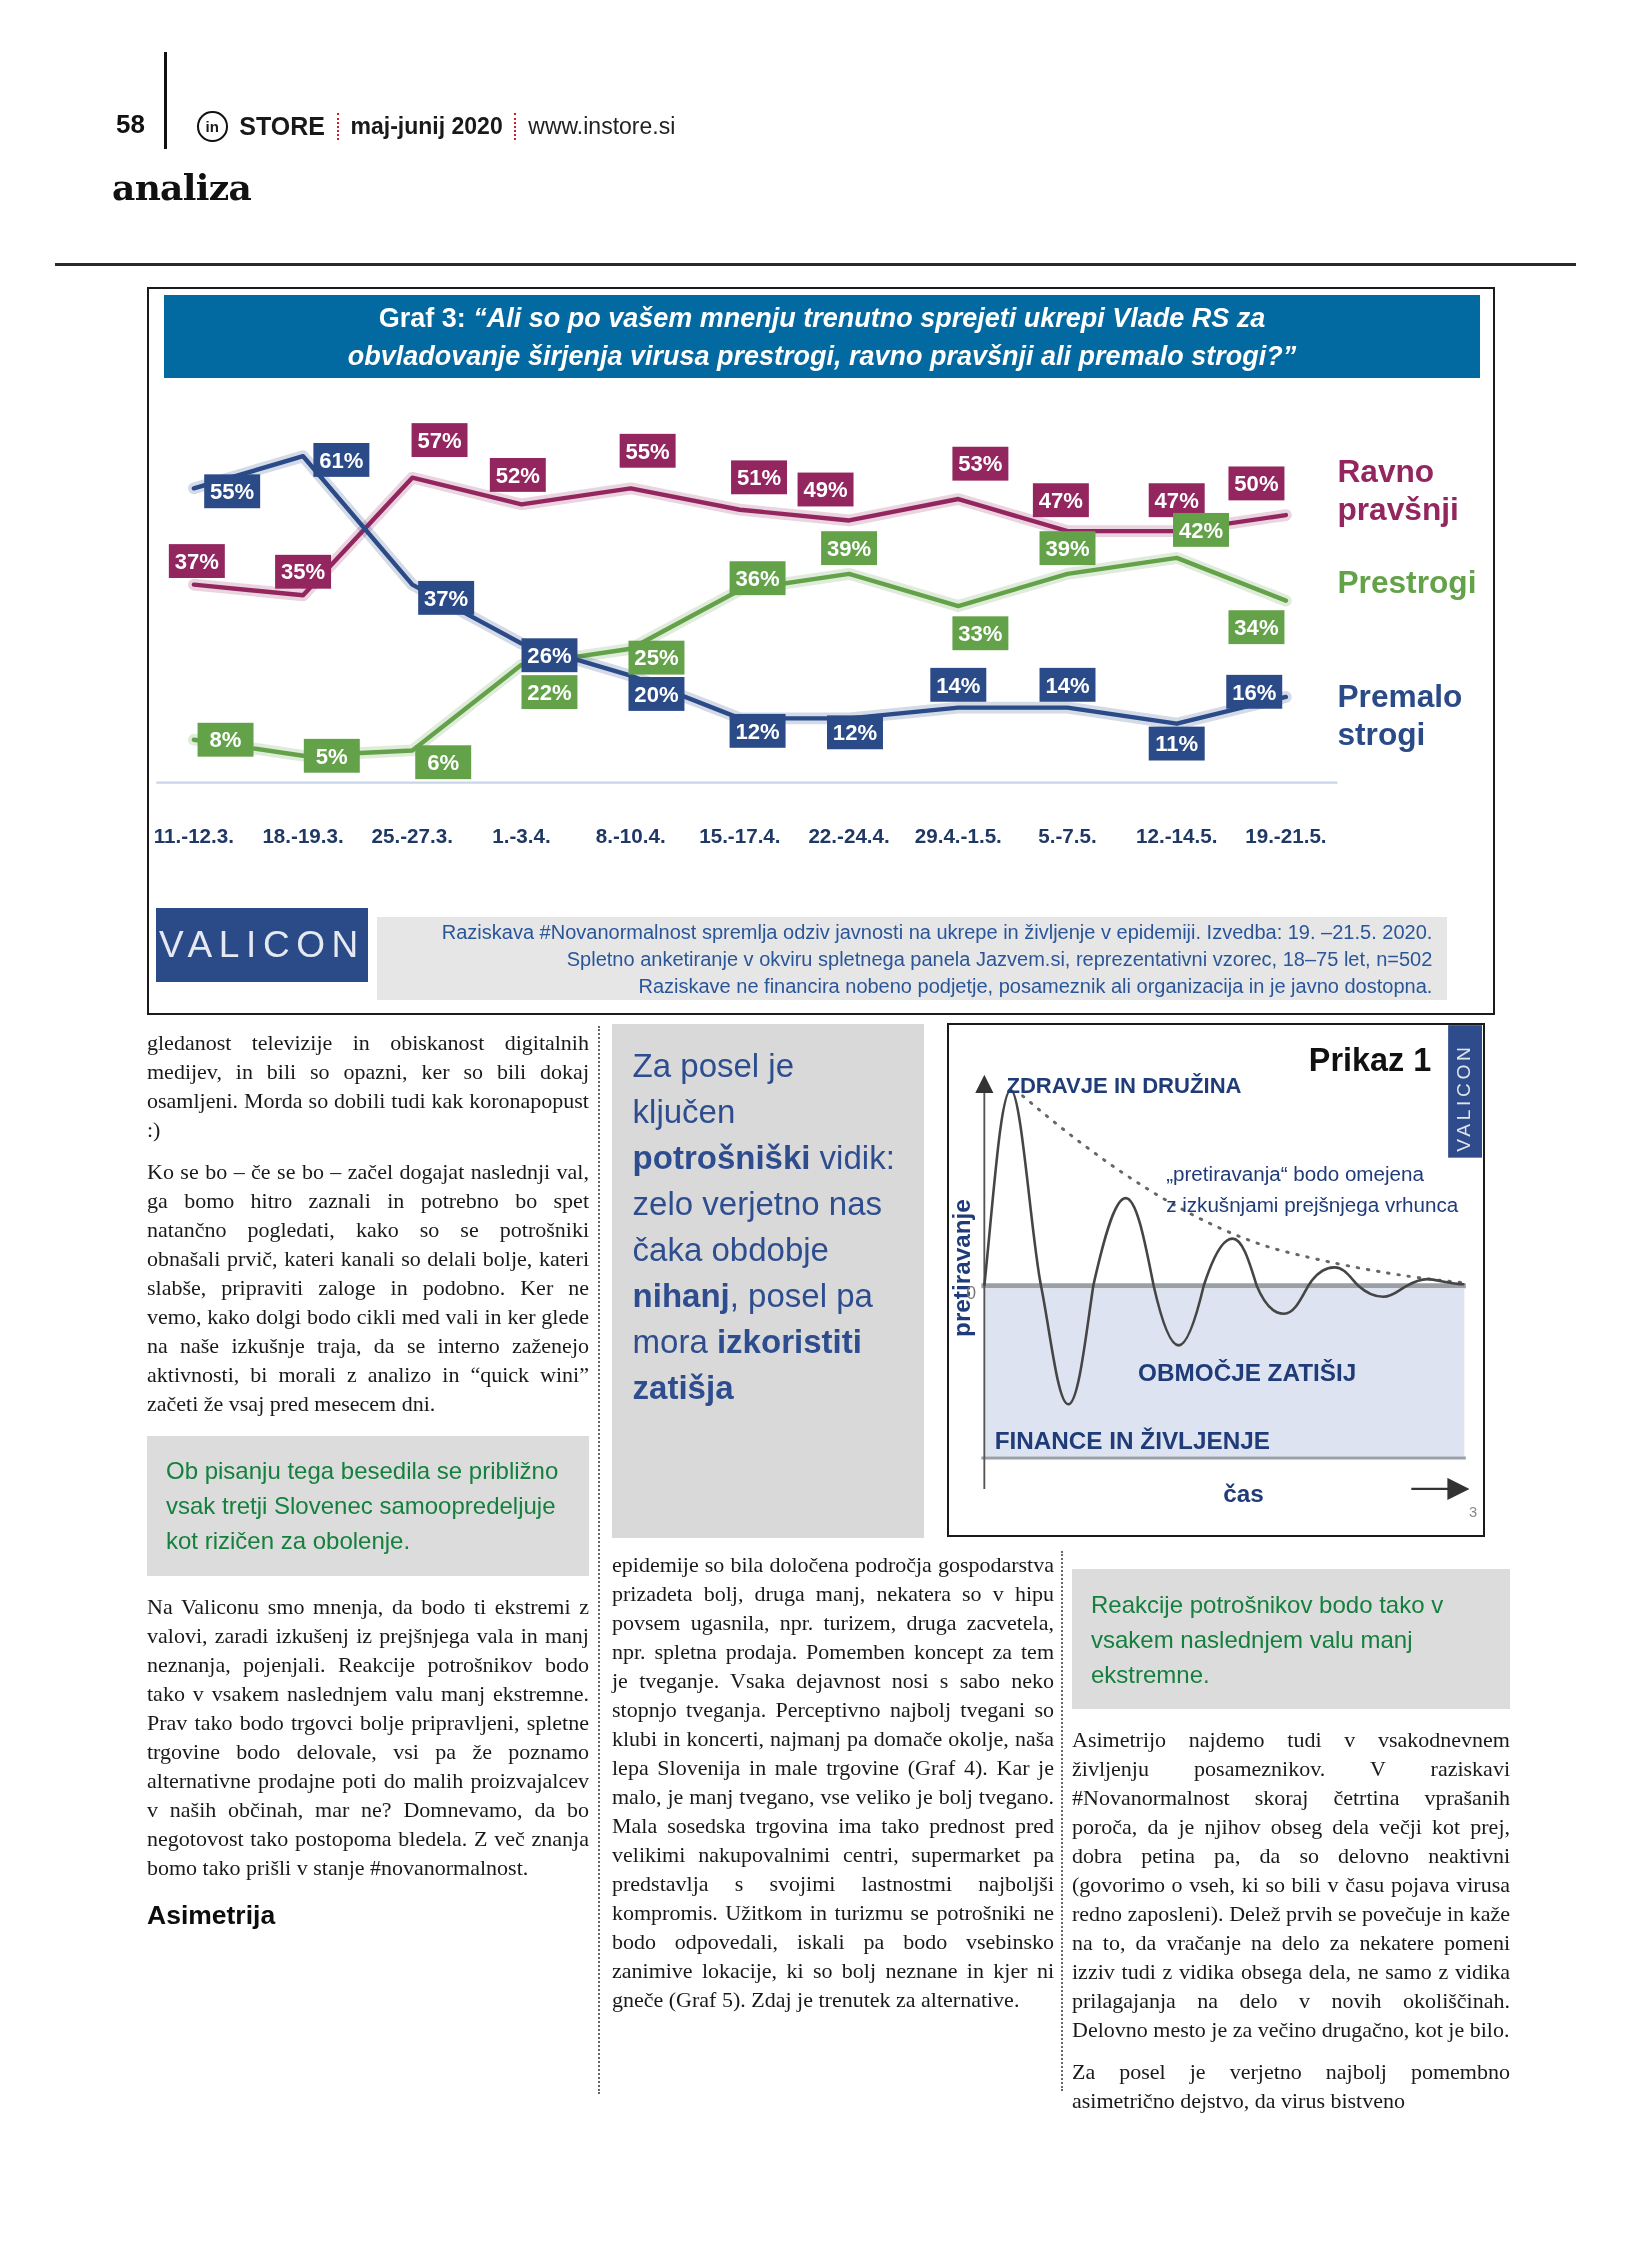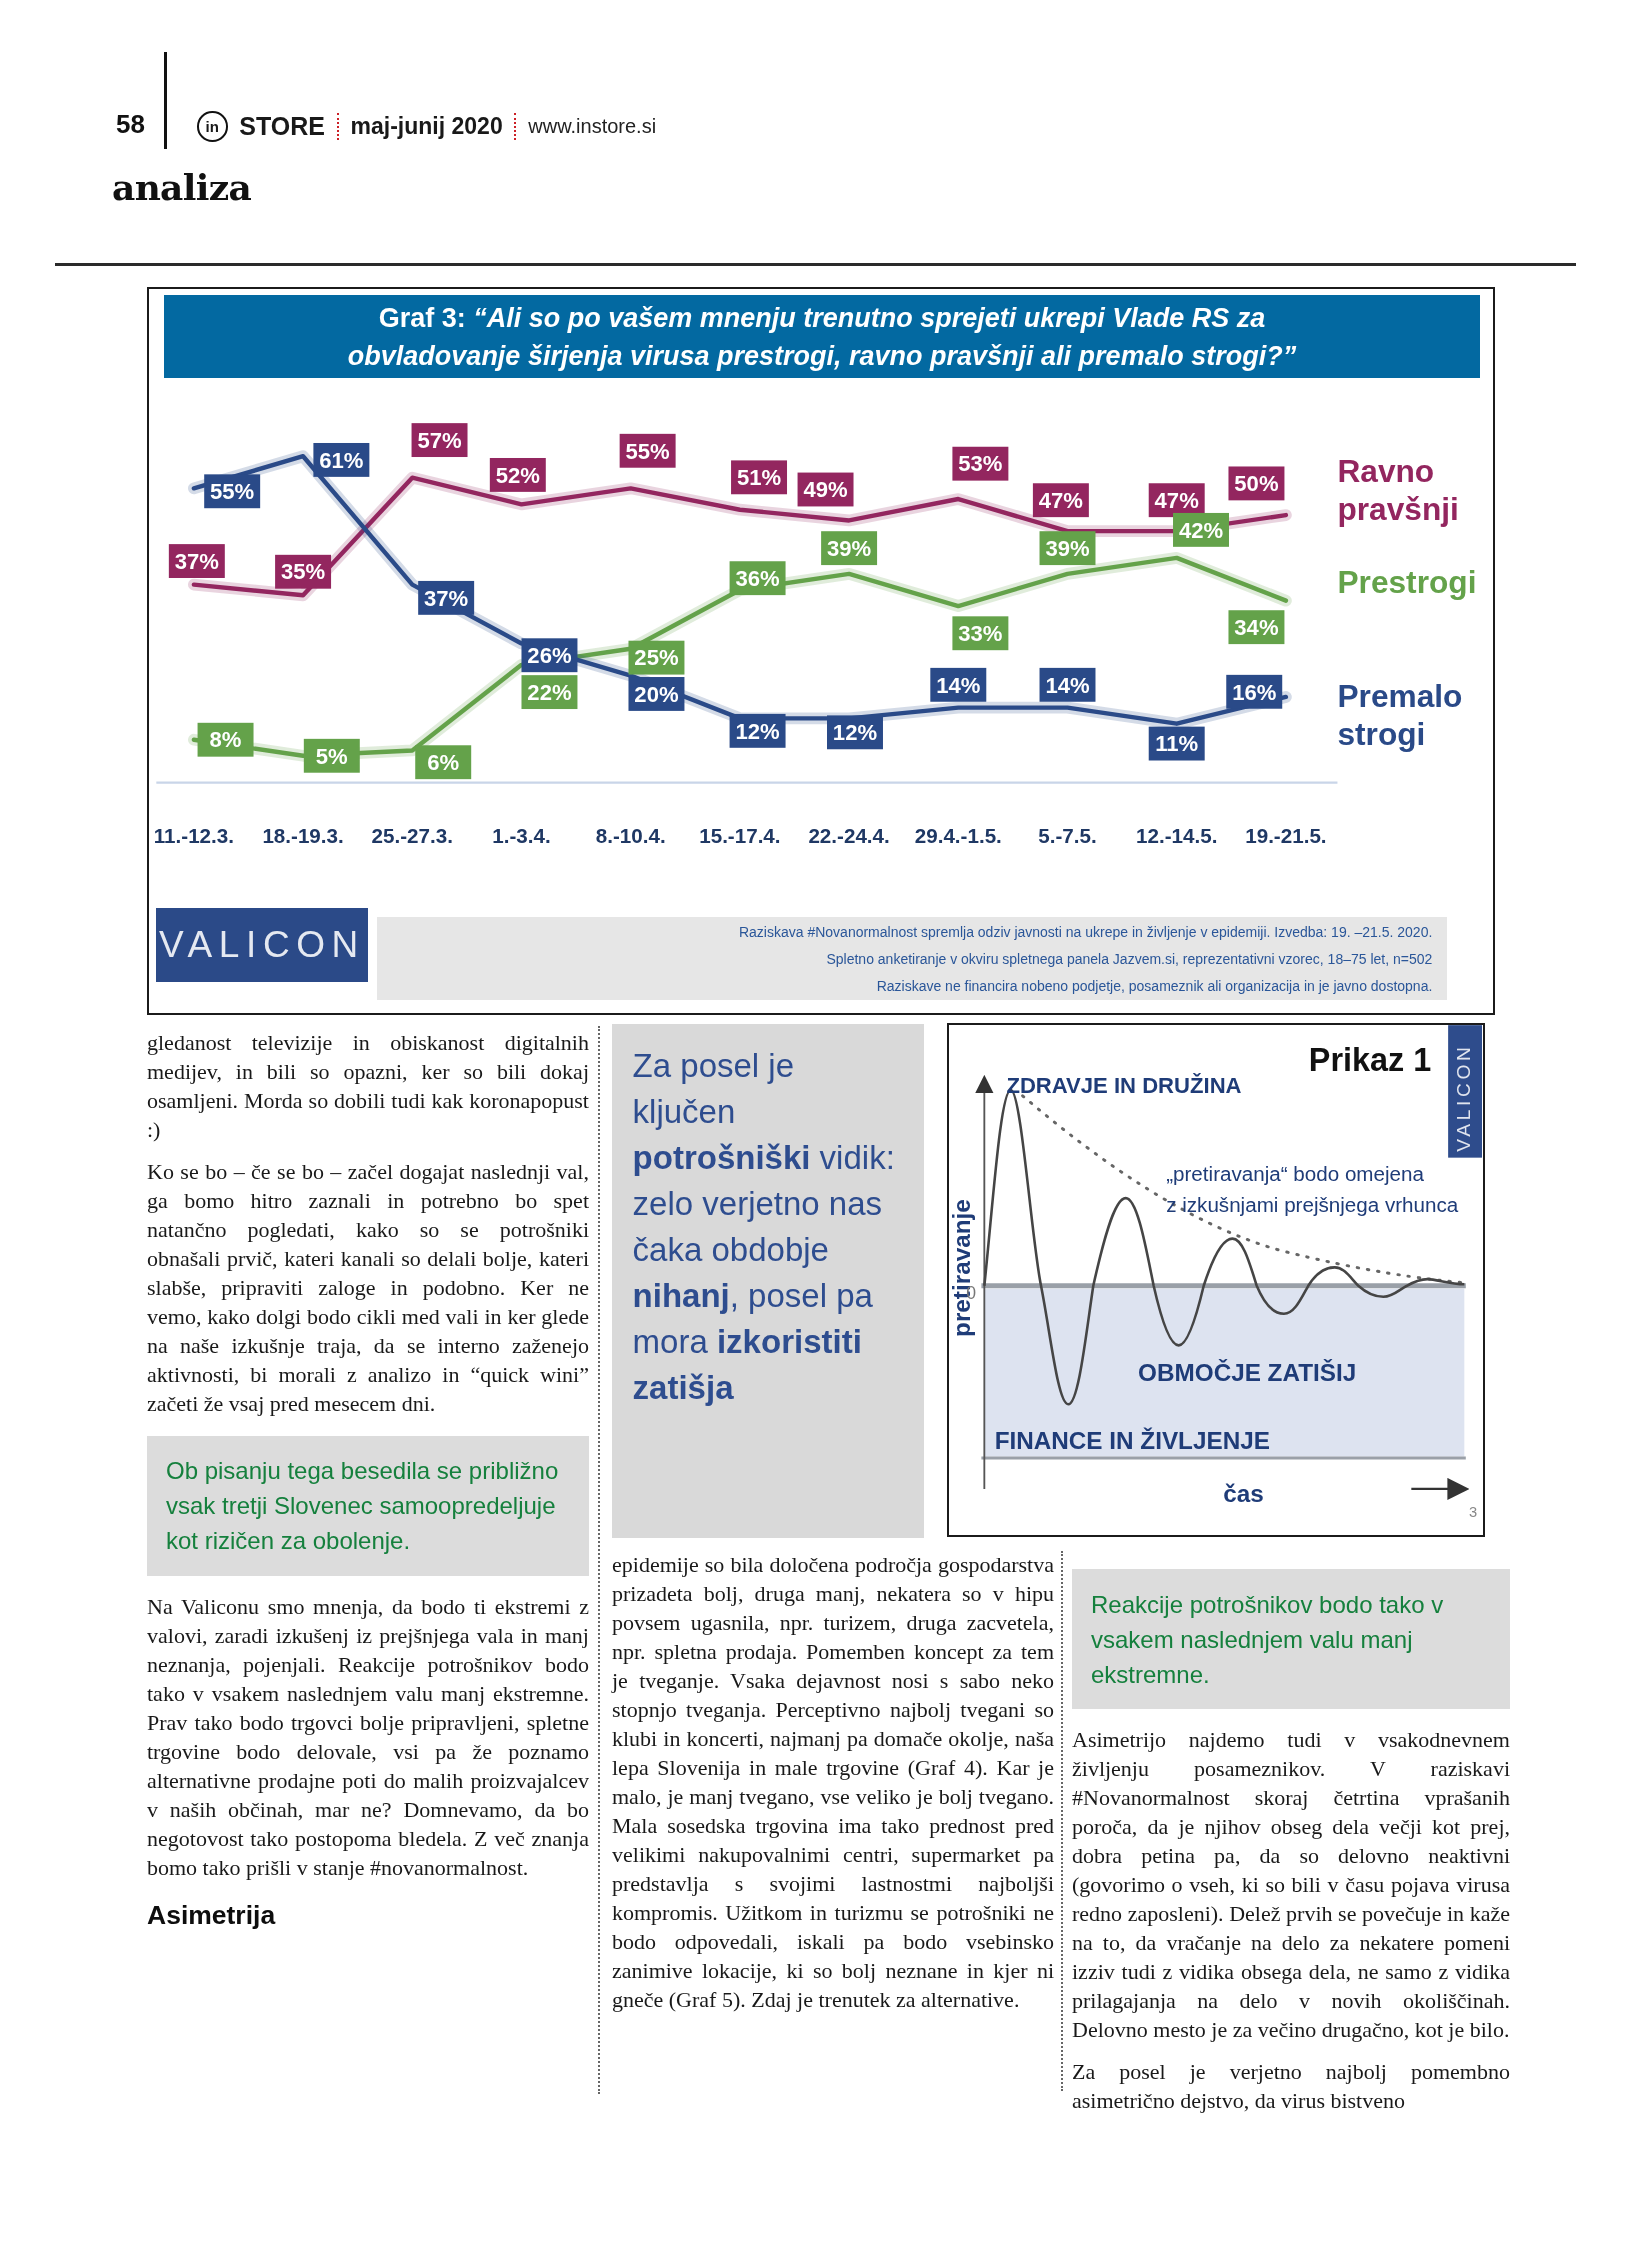--- a/index.html
+++ b/index.html
@@ -9,39 +9,39 @@
 
   
   .pagenum{left:116px;top:109px;font-size:26px;font-weight:bold;color:#111;}
   .hdr-bar{left:164px;top:52px;width:2.9px;height:97px;background:#111;}
   .brandrow{left:197px;top:111px;display:flex;align-items:center;gap:11.8px;}
   .logo-circle{width:26.5px;height:26.5px;border:2.2px solid #111;border-radius:50%;
        display:flex;align-items:center;justify-content:center;font-size:15px;font-weight:bold;}
   .brand{font-size:25px;font-weight:bold;letter-spacing:0px;}
   .red-dot-sep{width:0;height:26.5px;border-left:2.9px dotted #cc2027;}
   .issue{font-size:23px;font-weight:bold;}
-  .url{font-size:20px;color:#222;}
+  .url{font-size:23px;color:#222;}
   .section-title{left:112px;top:166px;font-family:"DejaVu Serif",serif;
        font-size:36px;font-weight:bold;letter-spacing:-0.7px;color:#111;}
   .top-rule{left:55px;top:263px;width:1521px;height:2.9px;background:#2a2a2a;}
 
   
   .chart-box{left:147px;top:287px;width:1348px;height:728px;border:2.2px solid #1b1b1b;background:#fff;box-sizing:border-box;}
   .chart-banner{left:164px;top:295px;width:1316px;height:83px;background:#0369a1;
        display:flex;flex-direction:column;justify-content:center;text-align:center;}
   .chart-banner .line{color:#fff;font-size:27px;font-weight:bold;font-style:italic;line-height:38px;}
   .chart-banner .prefix{font-style:normal;}
   .graf-plot{left:150px;top:379px;width:1344px;height:486px;}
 
   .valicon-box{left:156px;top:908px;width:212px;height:74px;background:#2B4A88;
        text-align:center;line-height:74px;color:rgba(255,255,255,.88);
        font-size:37px;letter-spacing:6.6px;font-weight:400;}
   .footnote-box{left:377px;top:917px;width:1070px;height:83px;background:#E6E6E6;
        box-sizing:border-box;padding:2.2px 14.7px 0 14.7px;text-align:right;}
-  .footnote-box div{font-size:14px;line-height:27px;color:#2A5699;}
+  .footnote-box div{font-size:20px;line-height:27px;color:#2A5699;}
 
   
   .col{position:absolute;font-family:"Liberation Serif",serif;font-size:22px;line-height:29px;text-align:justify;}
   .col p{margin:0 0 12.5px 0;}
   .col1{left:147px;top:1028px;width:442px;}
   .col2{left:612px;top:1024px;width:442px;}
   .col3{left:1072px;top:1551px;width:438px;}
   .callout{background:#DCDCDC;font-family:"Liberation Sans",sans-serif;
        font-size:24px;line-height:35px;text-align:left;color:#15803d;
        padding:17.7px 19px;margin:18px 0 16px 0;}

